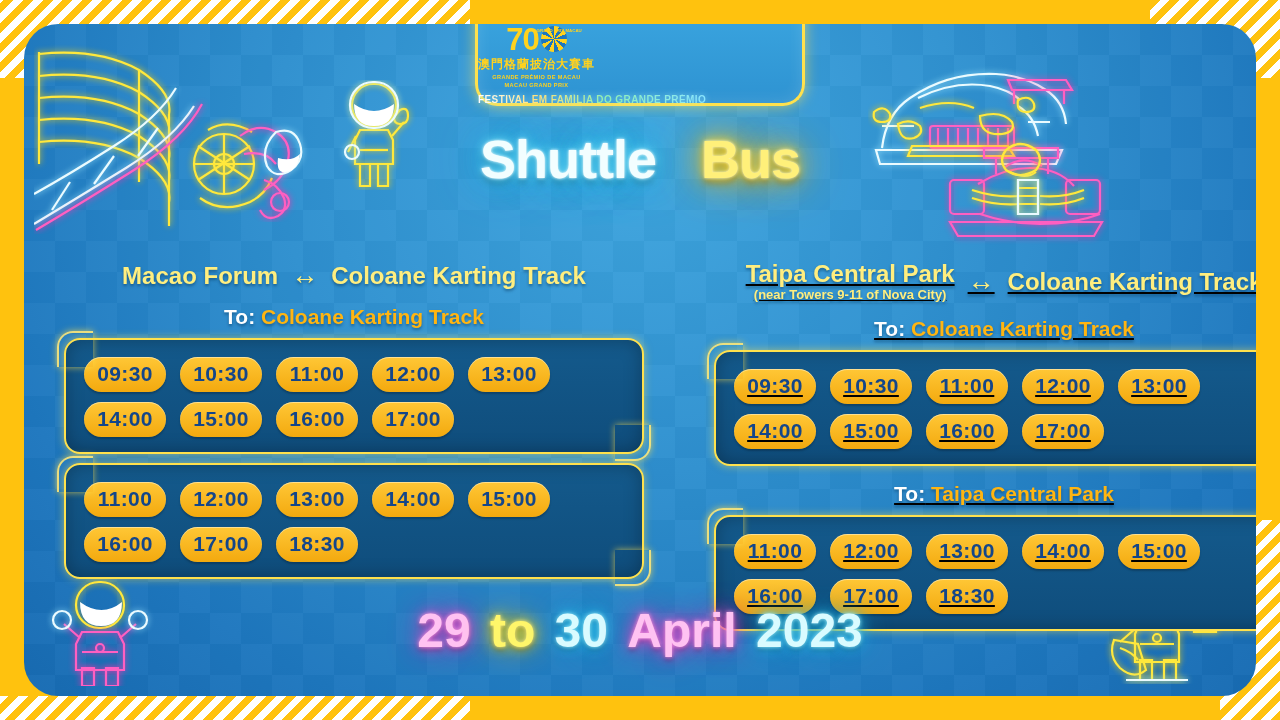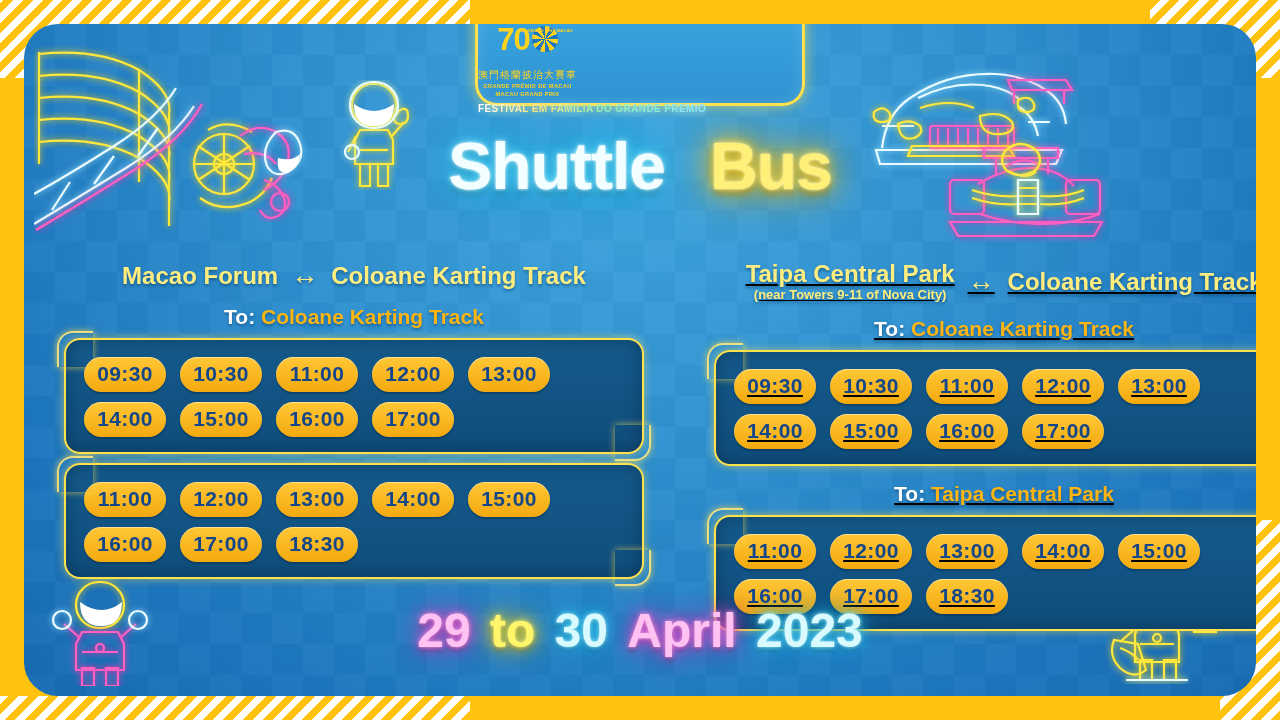--- a/index.html
+++ b/index.html
@@ -62,36 +62,36 @@
   .logo-70{ display:flex; align-items:flex-start; gap:2px; }
   .n70{ font-size:31px; font-weight:bold; color:#FFD21E; line-height:.9;
         letter-spacing:-1px; font-family:"Liberation Sans",sans-serif; }
   .gp-roundel{ width:26px; height:26px; border-radius:50%;
         background:
           repeating-conic-gradient(from 0deg at 50% 50%,
             #FFD21E 0deg 22.5deg, #1E77BE 22.5deg 45deg);
         position:relative; }
   .gp-roundel span{ position:absolute; right:-15px; top:2px; font-size:4.4px;
         color:#FFD21E; font-weight:bold; line-height:1.25; text-align:left; white-space:nowrap;}
-  .logo-cn{ font-size:10px; color:#FFD21E; letter-spacing:1px; margin-top:14px; font-weight:normal;}
+  .logo-cn{ font-size:12px; color:#FFD21E; letter-spacing:1px; margin-top:2px; font-weight:bold;}
   .logo-pt{ font-size:5.6px; color:#FFD21E; letter-spacing:.4px; line-height:1.45; text-align:center; font-weight:bold;}
   .cjk{ font-size:35px; font-weight:bold; letter-spacing:1px; line-height:1;
         background:linear-gradient(180deg,#FF9DD2 0%,#FFE36A 35%,#7DF0A8 68%,#7FE3FF 100%);
         -webkit-background-clip:text; background-clip:text; color:transparent;
         -webkit-text-stroke:1.1px rgba(255,255,255,.85);
         filter:drop-shadow(0 0 5px rgba(120,230,255,.8)); }
   .logo-sub{ font-size:10px; font-weight:bold; letter-spacing:.4px; margin-top:5px;
         background:linear-gradient(90deg,#FFFFFF 0%,#FFE07A 26%,#8FF0B4 56%,#8BE6FF 100%);
         -webkit-background-clip:text; background-clip:text; color:transparent;
         filter:drop-shadow(0 0 3px rgba(160,240,255,.7)); }
 
   
   #title{ position:absolute; top:104px; left:0; right:0; text-align:center; z-index:10; }
   #title .t1, #title .t2{
-    font-size:66px; font-weight:bold; letter-spacing:-1px;
+    font-size:54px; font-weight:bold; letter-spacing:-1px;
     font-family:"Liberation Sans",sans-serif; display:inline-block;
   }
   #title .t1{ color:#F2FEFF;
      text-shadow:0 0 3px #fff,0 0 10px #7FE9FF,0 0 24px #2FC6F0,0 0 46px #0E9BD0,0 5px 6px rgba(0,40,70,.55); }
   #title .t2{ color:#FFF07A; margin-left:12px;
      text-shadow:0 0 3px #FFFBD0,0 0 10px #FFE13C,0 0 26px #FFC400,0 0 48px #E59C00,0 5px 6px rgba(60,40,0,.5);padding-left:33px; }
 
   
   .route{ position:absolute; z-index:8; }
   .route.left { left:40px;  top:238px; width:580px; }

